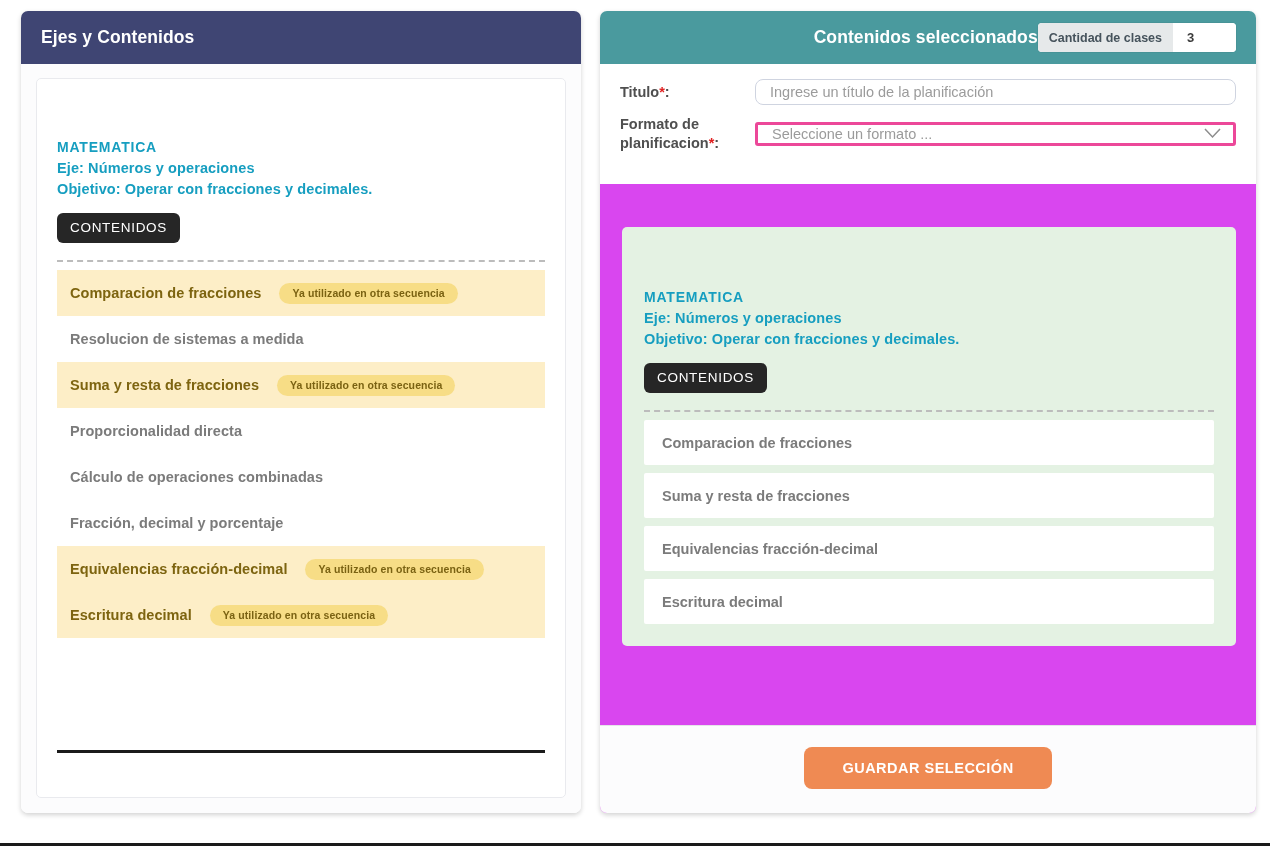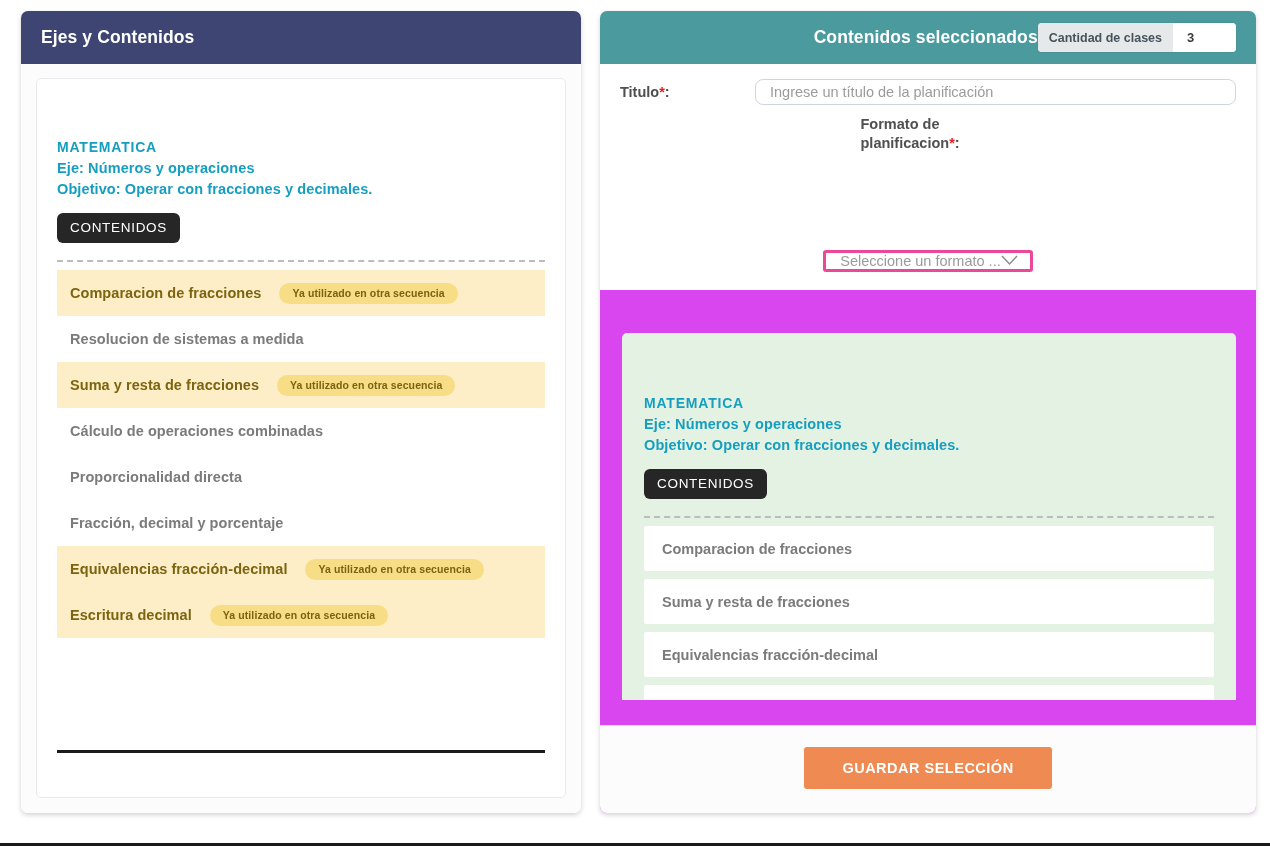--- a/index.html
+++ b/index.html
@@ -181,21 +181,21 @@
   .form-area {
     background: #ffffff;
     padding: 15px 20px 14px 20px;
     box-sizing: border-box;
   }
   .form-row {
     display: flex;
     align-items: center;
     margin-bottom: 10px;
   }
-  .form-row:last-child { margin-bottom: 4px; flex-direction: column; }
+  .form-row:last-child { margin-bottom: 17px; }
   .form-label {
     width: 135px;
     flex: 0 0 135px;
     color: #4f4f4f;
     font-size: 14.5px;
     font-weight: bold;
     line-height: 19px;
   }
   .req { color: #e02020; }
   .text-input {
@@ -260,21 +260,21 @@
     justify-content: center;
     background: #fcfcfd;
   }
   .save-btn {
     background: #ef8a53;
     color: #ffffff;
     font-size: 14.5px;
     font-weight: bold;
     letter-spacing: 0.5px;
     border: none;
-    border-radius: 3px;
+    border-radius: 8px;
     padding: 13px 38px;
     cursor: pointer;
     font-family: "Liberation Sans", sans-serif;
   }
 </style>
 </head>
 <body>
 
 <div id="page">
 
@@ -302,24 +302,24 @@
                 <span class="used-badge">Ya utilizado en otra secuencia</span>
               </div>
               <div class="content-row">
                 <span class="row-label">Resolucion de sistemas a medida</span>
               </div>
               <div class="content-row used">
                 <span class="row-label">Suma y resta de fracciones</span>
                 <span class="used-badge">Ya utilizado en otra secuencia</span>
               </div>
               <div class="content-row">
+                <span class="row-label">Proporcionalidad directa</span>
+              </div>
+              <div class="content-row">
                 <span class="row-label">Cálculo de operaciones combinadas</span>
-              </div>
-              <div class="content-row">
-                <span class="row-label">Proporcionalidad directa</span>
               </div>
               <div class="content-row">
                 <span class="row-label">Fracción, decimal y porcentaje</span>
               </div>
               <div class="content-row used">
                 <span class="row-label">Equivalencias fracción-decimal</span>
                 <span class="used-badge">Ya utilizado en otra secuencia</span>
               </div>
               <div class="content-row used">
                 <span class="row-label">Escritura decimal</span>

